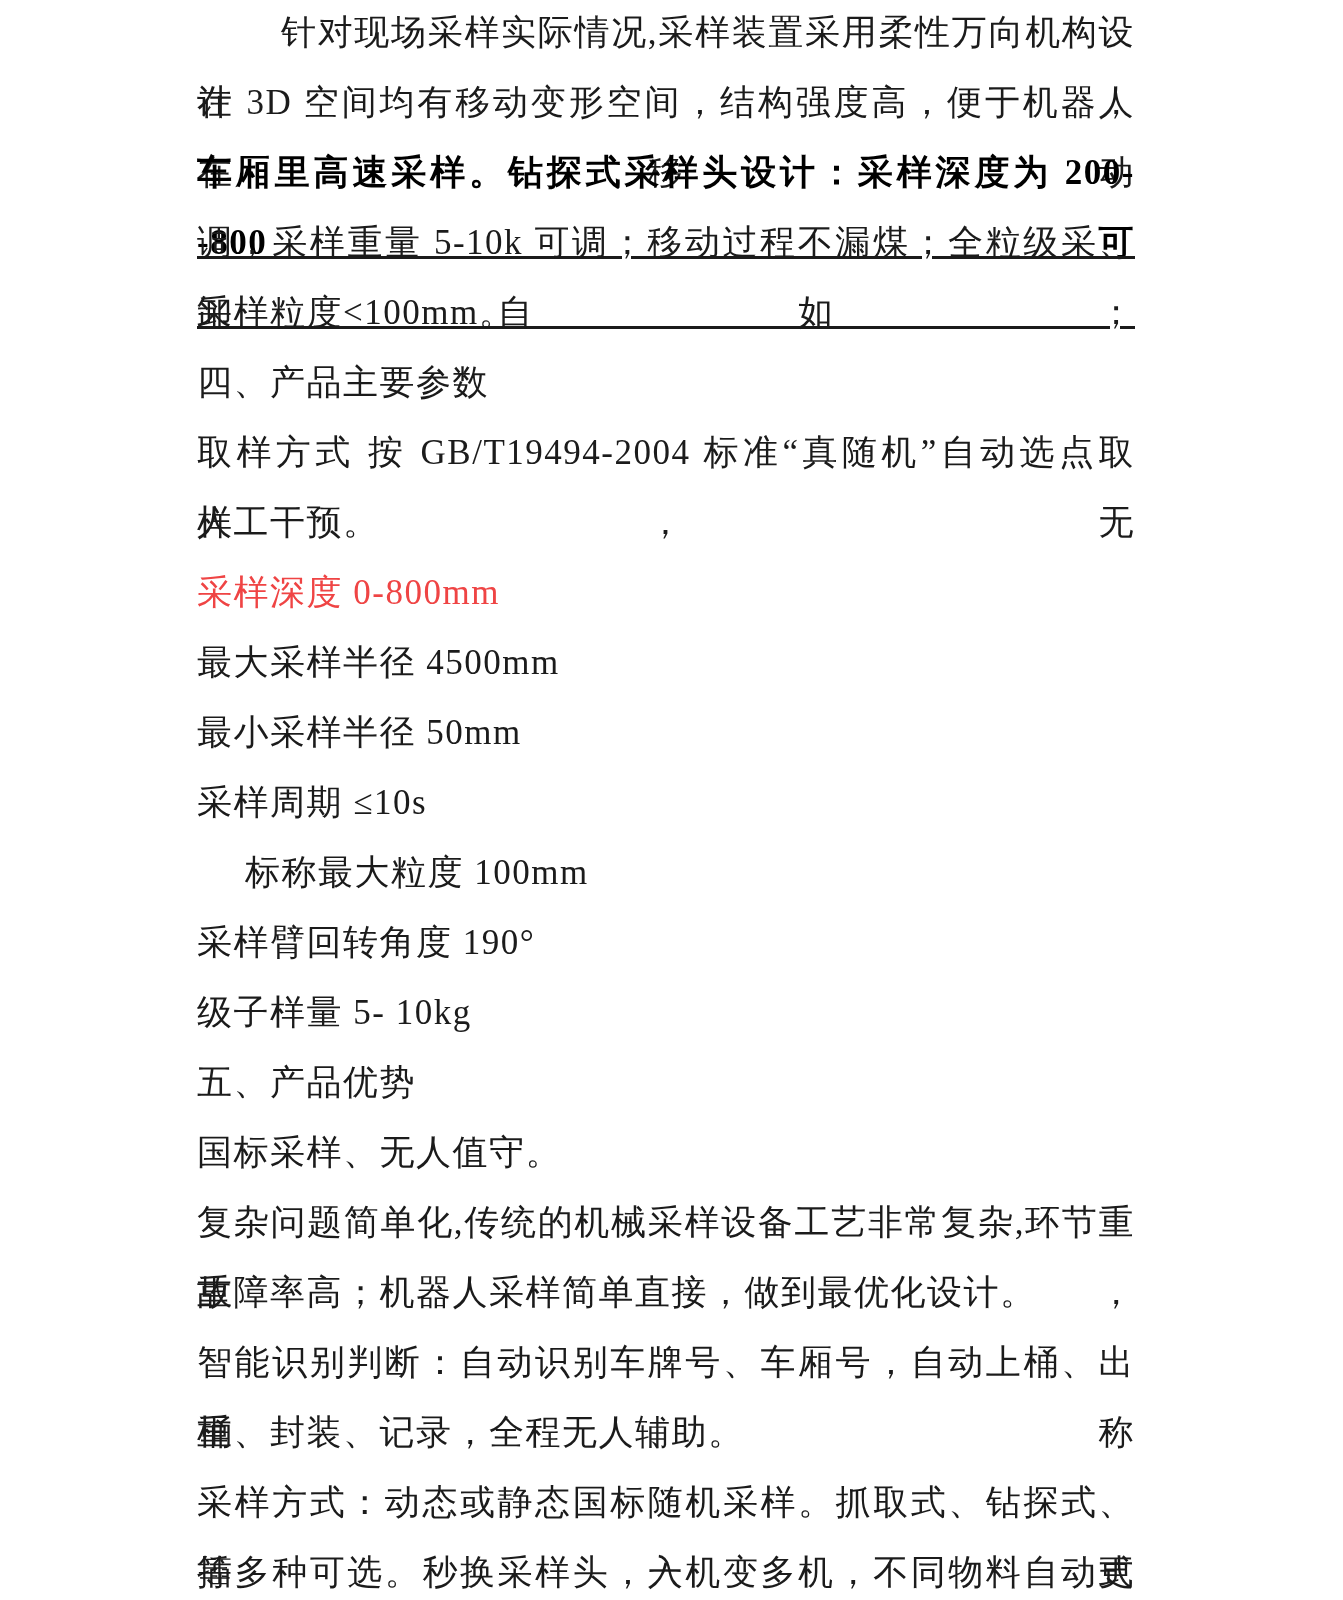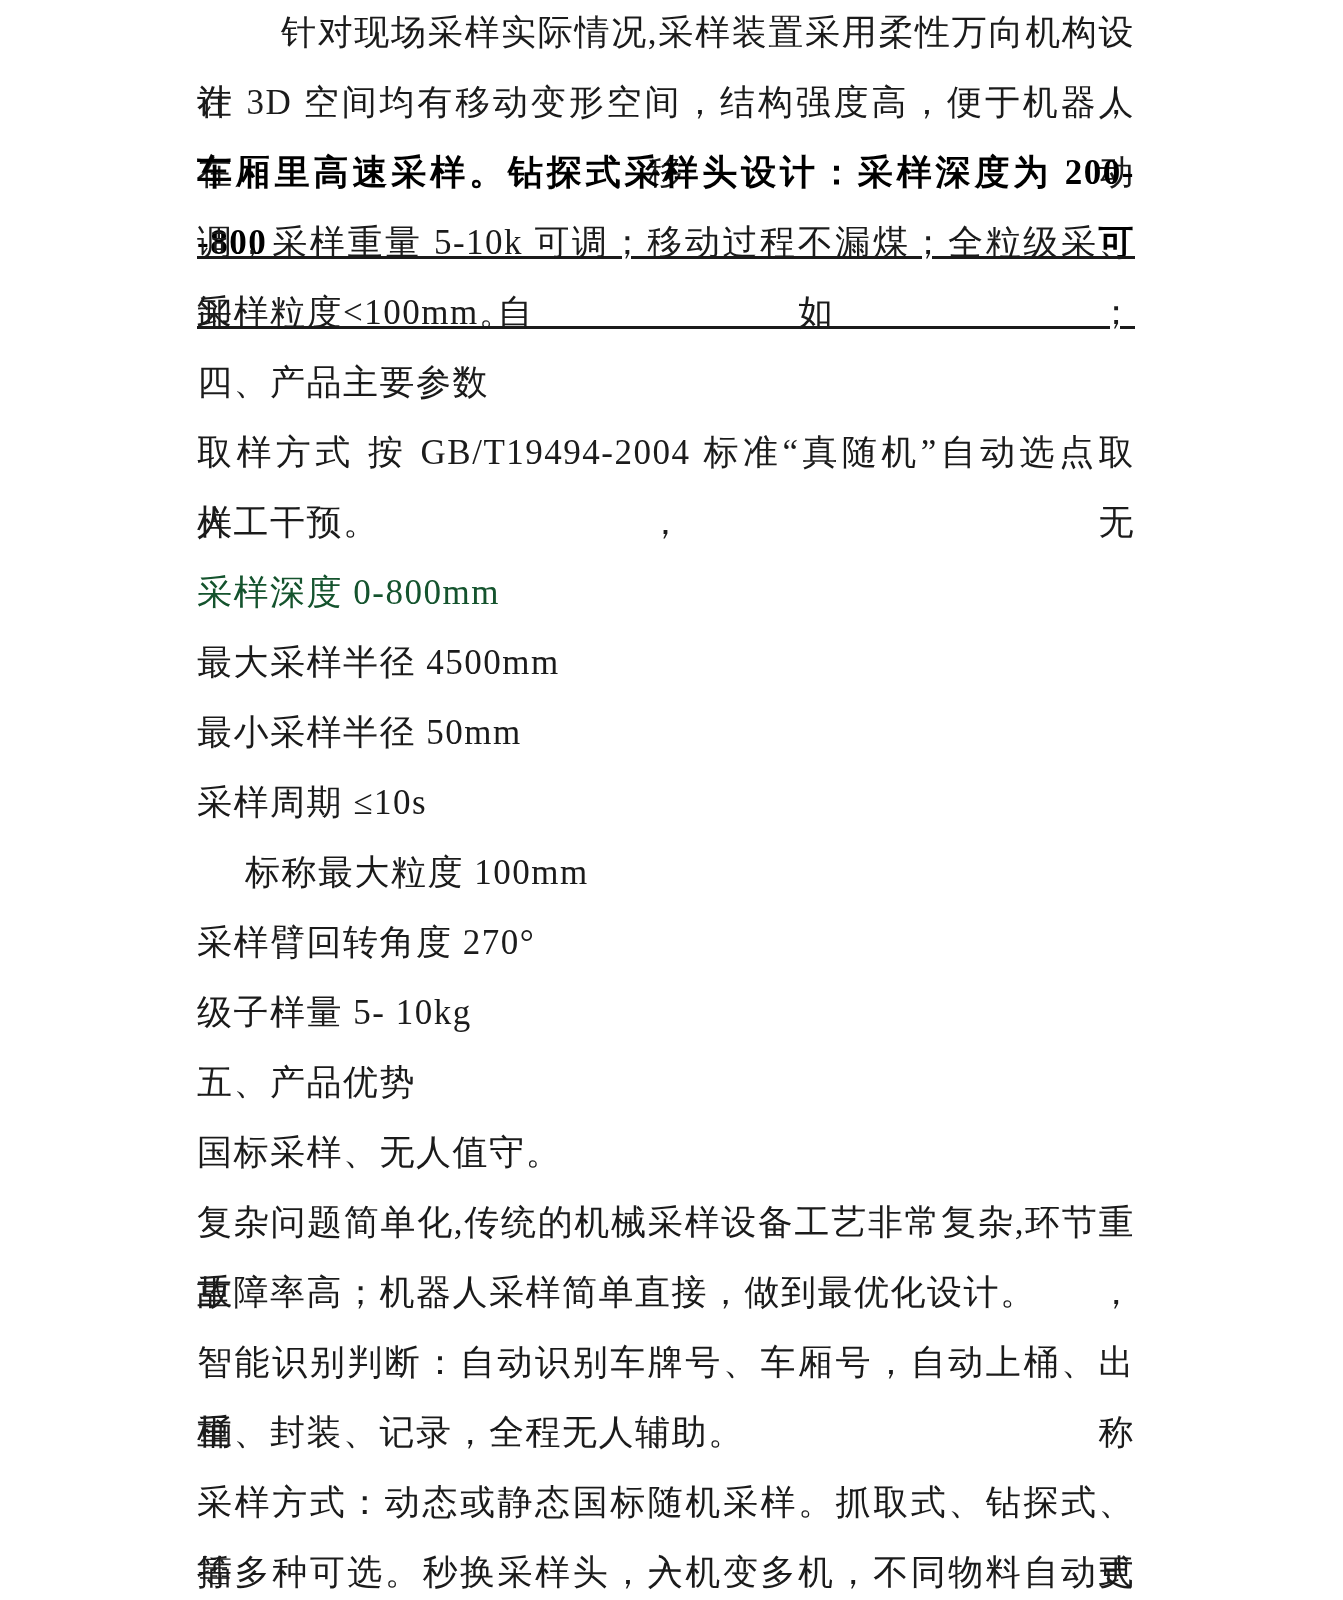--- a/index.html
+++ b/index.html
@@ -46,26 +46,26 @@
 <div class="page" style="background: rgb(255, 255, 255);">
   <div class="content" id="content">
       <div class="line justified indented" style="color: rgb(27, 27, 27);">针对现场采样实际情况,采样装置采用柔性万向机构设计，</div>
       <div class="line justified" style="color: rgb(27, 27, 27);">在 3D 空间均有移动变形空间，结构强度高，便于机器人在移动</div>
       <div class="line justified" style="color: #000000; font-weight: bold;">车厢里高速采样。钻探式采样头设计：采样深度为 200--800 可</div>
       <div class="line justified" style="color: rgb(27, 27, 27); text-decoration: underline;">调，采样重量 5-10k 可调；移动过程不漏煤；全粒级采、卸自如；</div>
       <div class="line" style="color: rgb(27, 27, 27);">采样粒度&lt;100mm。</div>
       <div class="line" style="color: rgb(27, 27, 27);">四、产品主要参数</div>
       <div class="line justified" style="color: rgb(27, 27, 27);">取样方式 按 GB/T19494-2004 标准“真随机”自动选点取样，无</div>
       <div class="line" style="color: rgb(27, 27, 27);">人工干预。</div>
-      <div class="line" style="color: #14532d;">采样深度 0-800mm</div>
+      <div class="line" style="color: #ef4444;">采样深度 0-800mm</div>
       <div class="line" style="color: rgb(27, 27, 27);">最大采样半径 4500mm</div>
       <div class="line" style="color: rgb(27, 27, 27);">最小采样半径 50mm</div>
       <div class="line" style="color: rgb(27, 27, 27);">采样周期 ≤10s</div>
       <div class="line" style="color: rgb(27, 27, 27); margin-left: 48px;">标称最大粒度 100mm</div>
-      <div class="line" style="color: rgb(27, 27, 27);">采样臂回转角度 270°</div>
+      <div class="line" style="color: rgb(27, 27, 27);">采样臂回转角度 190°</div>
       <div class="line" style="color: rgb(27, 27, 27);">级子样量 5- 10kg</div>
       <div class="line" style="color: rgb(27, 27, 27);">五、产品优势</div>
       <div class="line" style="color: rgb(27, 27, 27);">国标采样、无人值守。</div>
       <div class="line justified" style="color: rgb(27, 27, 27);">复杂问题简单化,传统的机械采样设备工艺非常复杂,环节重重，</div>
       <div class="line" style="color: rgb(27, 27, 27);">故障率高；机器人采样简单直接，做到最优化设计。</div>
       <div class="line justified" style="color: rgb(27, 27, 27);">智能识别判断：自动识别车牌号、车厢号，自动上桶、出桶、称</div>
       <div class="line" style="color: rgb(27, 27, 27);">重、封装、记录，全程无人辅助。</div>
       <div class="line justified" style="color: rgb(27, 27, 27);">采样方式：动态或静态国标随机采样。抓取式、钻探式、插入式</div>
       <div class="line justified" style="color: rgb(27, 27, 27);">等多种可选。秒换采样头，一机变多机，不同物料自动更换对应</div>
     </div>

